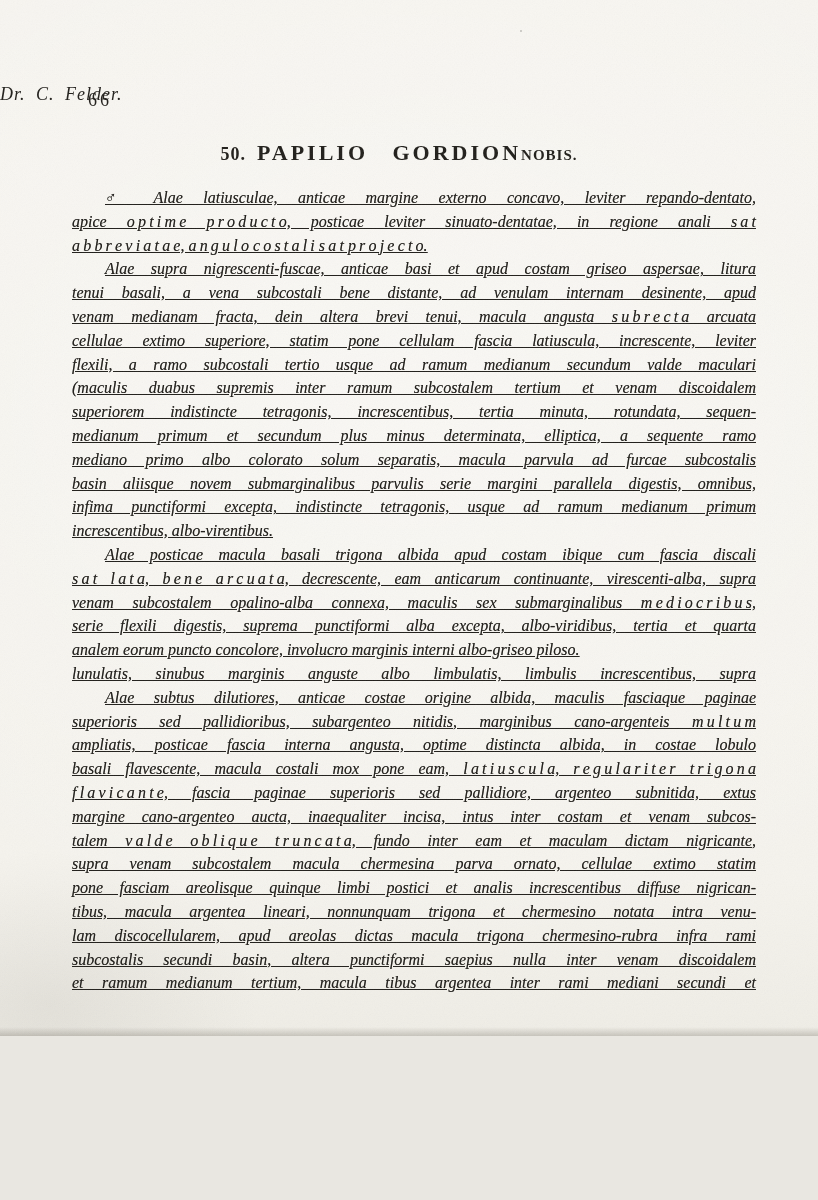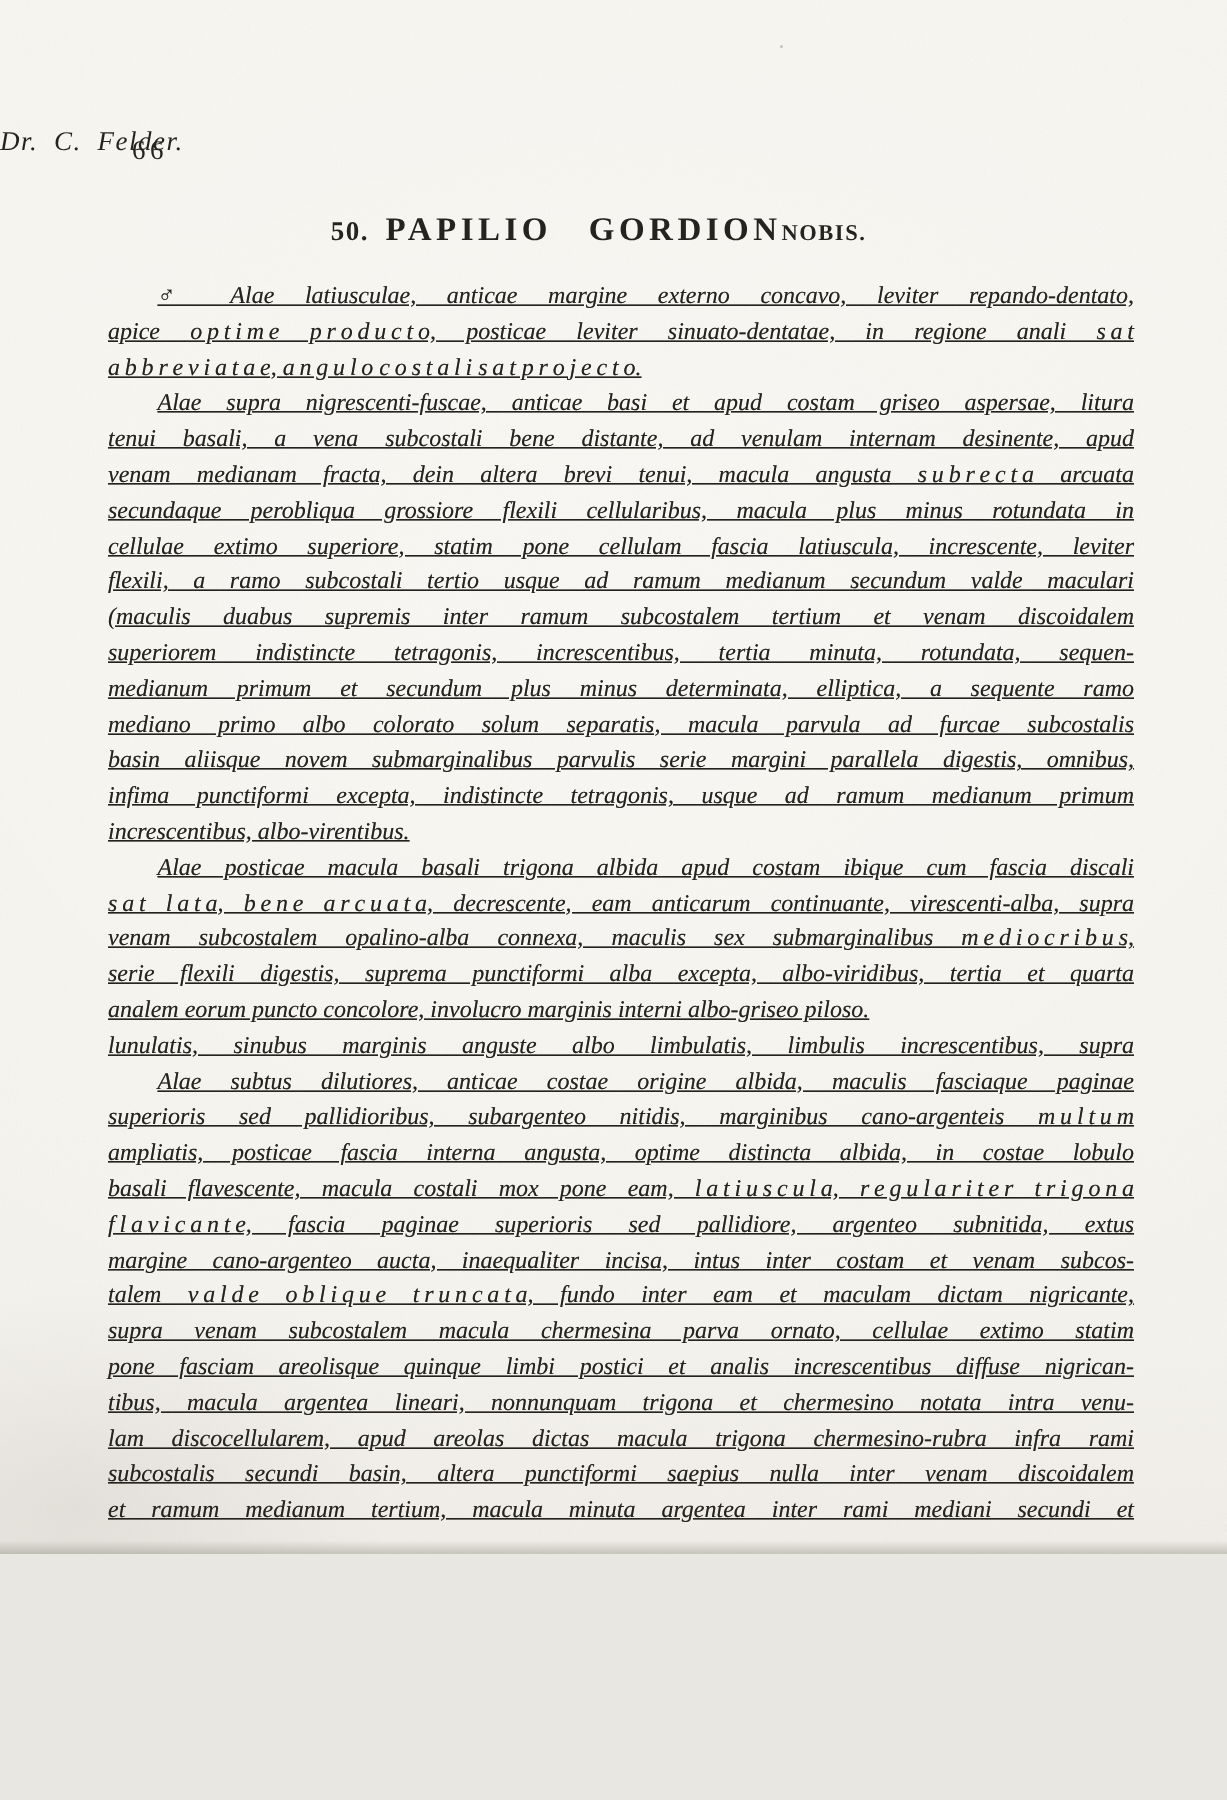--- a/index.html
+++ b/index.html
@@ -69,21 +69,20 @@
   <div class="body-text">
       <div>
         <div class="line first">♂ Alae latiusculae, anticae margine externo concavo, leviter repando-dentato,</div>
         <div class="line">apice o p t i m e p r o d u c t o, posticae leviter sinuato-dentatae, in regione anali s a t</div>
         <div class="line last">a b b r e v i a t a e, a n g u l o c o s t a l i s a t p r o j e c t o.</div>
       </div>
       <div>
         <div class="line first">Alae supra nigrescenti-fuscae, anticae basi et apud costam griseo aspersae, litura</div>
         <div class="line">tenui basali, a vena subcostali bene distante, ad venulam internam desinente, apud</div>
         <div class="line">venam medianam fracta, dein altera brevi tenui, macula angusta s u b r e c t a arcuata</div>
-        <div class="line">secundaque perobliqua grossiore flexili cellularibus, macula plus minus rotundata in</div>
         <div class="line">cellulae extimo superiore, statim pone cellulam fascia latiuscula, increscente, leviter</div>
         <div class="line">flexili, a ramo subcostali tertio usque ad ramum medianum secundum valde maculari</div>
         <div class="line">(maculis duabus supremis inter ramum subcostalem tertium et venam discoidalem</div>
         <div class="line">superiorem indistincte tetragonis, increscentibus, tertia minuta, rotundata, sequen-</div>
         <div class="line">medianum primum et secundum plus minus determinata, elliptica, a sequente ramo</div>
         <div class="line">mediano primo albo colorato solum separatis, macula parvula ad furcae subcostalis</div>
         <div class="line">basin aliisque novem submarginalibus parvulis serie margini parallela digestis, omnibus,</div>
         <div class="line">infima punctiformi excepta, indistincte tetragonis, usque ad ramum medianum primum</div>
         <div class="line last">increscentibus, albo-virentibus.</div>
       </div>
@@ -101,21 +100,21 @@
         <div class="line">ampliatis, posticae fascia interna angusta, optime distincta albida, in costae lobulo</div>
         <div class="line">basali flavescente, macula costali mox pone eam, l a t i u s c u l a, r e g u l a r i t e r t r i g o n a</div>
         <div class="line">f l a v i c a n t e, fascia paginae superioris sed pallidiore, argenteo subnitida, extus</div>
         <div class="line">margine cano-argenteo aucta, inaequaliter incisa, intus inter costam et venam subcos-</div>
         <div class="line">talem v a l d e o b l i q u e t r u n c a t a, fundo inter eam et maculam dictam nigricante,</div>
         <div class="line">supra venam subcostalem macula chermesina parva ornato, cellulae extimo statim</div>
         <div class="line">pone fasciam areolisque quinque limbi postici et analis increscentibus diffuse nigrican-</div>
         <div class="line">tibus, macula argentea lineari, nonnunquam trigona et chermesino notata intra venu-</div>
         <div class="line">lam discocellularem, apud areolas dictas macula trigona chermesino-rubra infra rami</div>
         <div class="line">subcostalis secundi basin, altera punctiformi saepius nulla inter venam discoidalem</div>
-        <div class="line">et ramum medianum tertium, macula minuta argentea inter rami mediani secundi et</div>
+        <div class="line">et ramum medianum tertium, macula tibus argentea inter rami mediani secundi et</div>
       </div>
     </div>
 
   <div class="ink-spot"></div>
   <div class="smudge"></div>
   <div class="speck" style="left:194px;top:1083px"></div>
   <div class="speck" style="left:462px;top:1106px"></div>
   <div class="speck" style="left:143px;top:1118px;width:2px;height:2px"></div>
   <div class="speck" style="left:57px;top:1187px;width:2px;height:2px"></div>
   <div class="speck" style="left:330px;top:1137px;width:2px;height:2px"></div>

